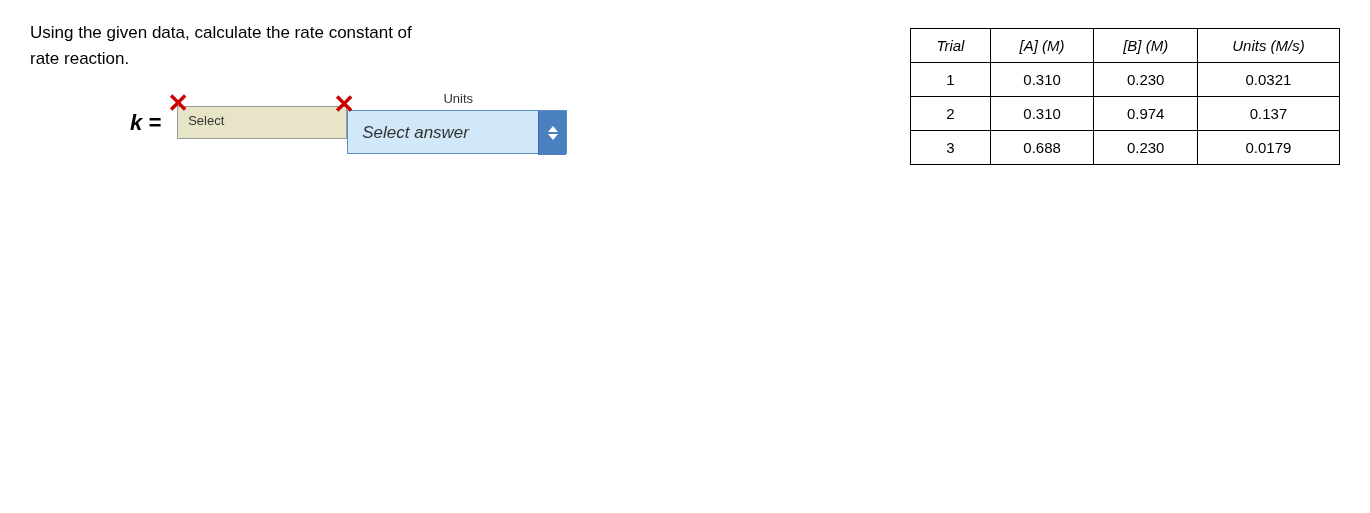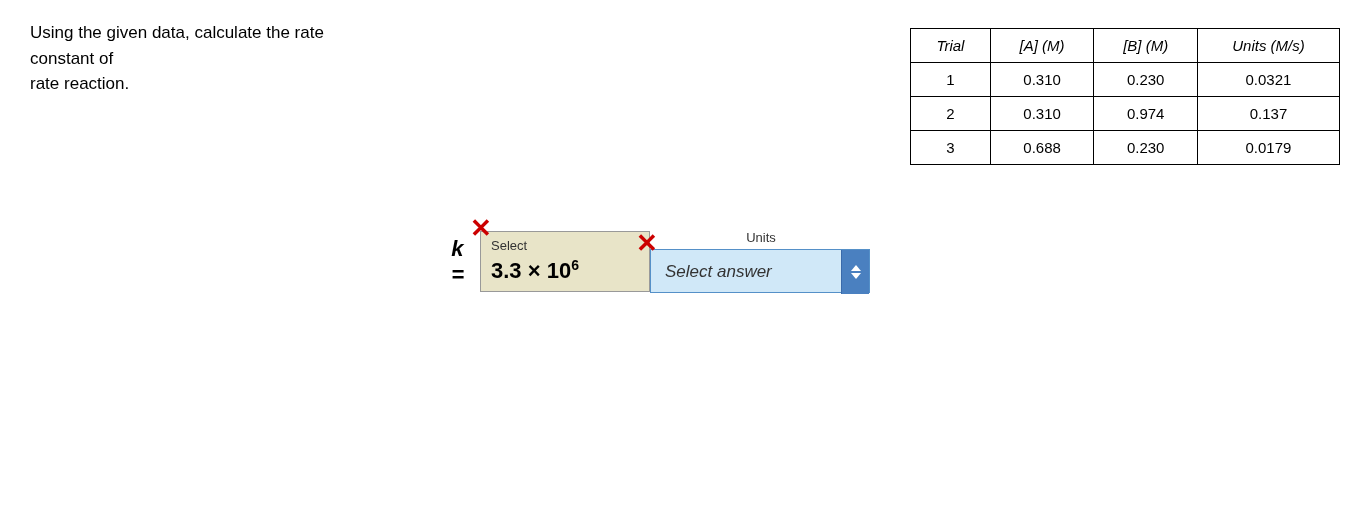--- a/index.html
+++ b/index.html
@@ -19,21 +19,21 @@
       display: flex;
       width: 100%;
       height: 100%;
       padding: 20px 30px;
       gap: 40px;
     }
 
     .left-panel {
       flex: 1;
       display: flex;
-      flex-direction: row;
+      flex-direction: column;
       gap: 10px;
     }
 
     .problem-text {
       font-size: 17px;
       line-height: 1.5;
       max-width: 480px;
     }
 
     .reaction-equation {
@@ -223,21 +223,20 @@
     </div>
 
 
     <div class="answer-section">
       <span class="k-label">k =</span>
 
       <div class="number-box-wrapper">
         <span class="red-x-number">✕</span>
         <div class="number-box">
           <span class="number-label">Select</span>
-          <span class="number-value"><span>3.3 × 10</span><sup>6</sup></span>
         </div>
       </div>
 
       <div class="units-box-wrapper">
         <span class="red-x-units">✕</span>
         <div class="units-box">
           <span class="units-label">Units</span>
           <div class="select-answer-container">
             <span class="select-answer-text">Select answer</span>
             <div class="select-arrow-btn">

